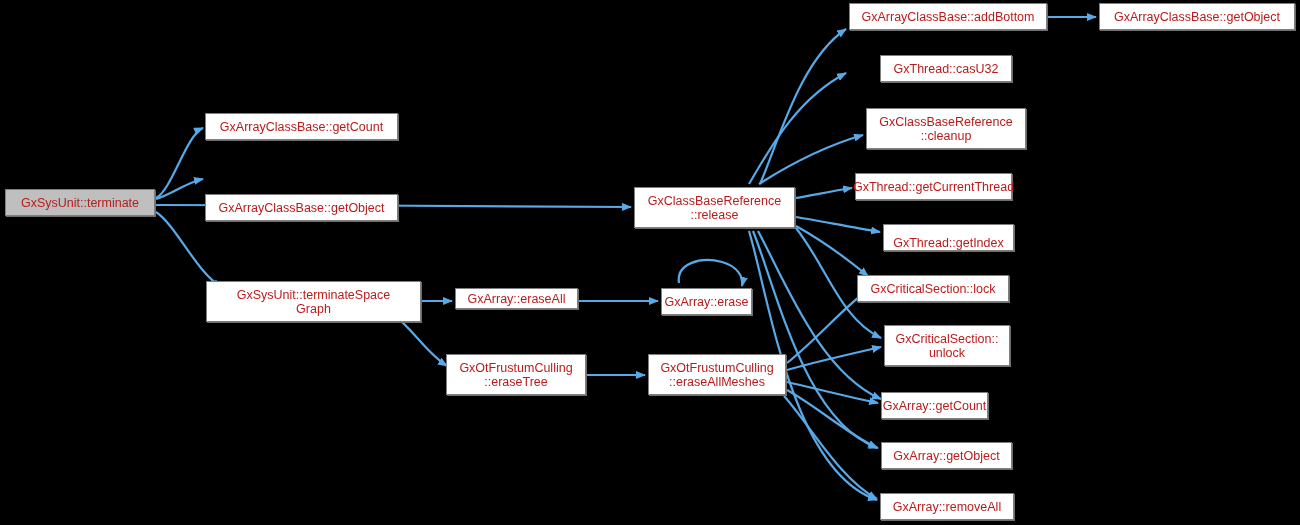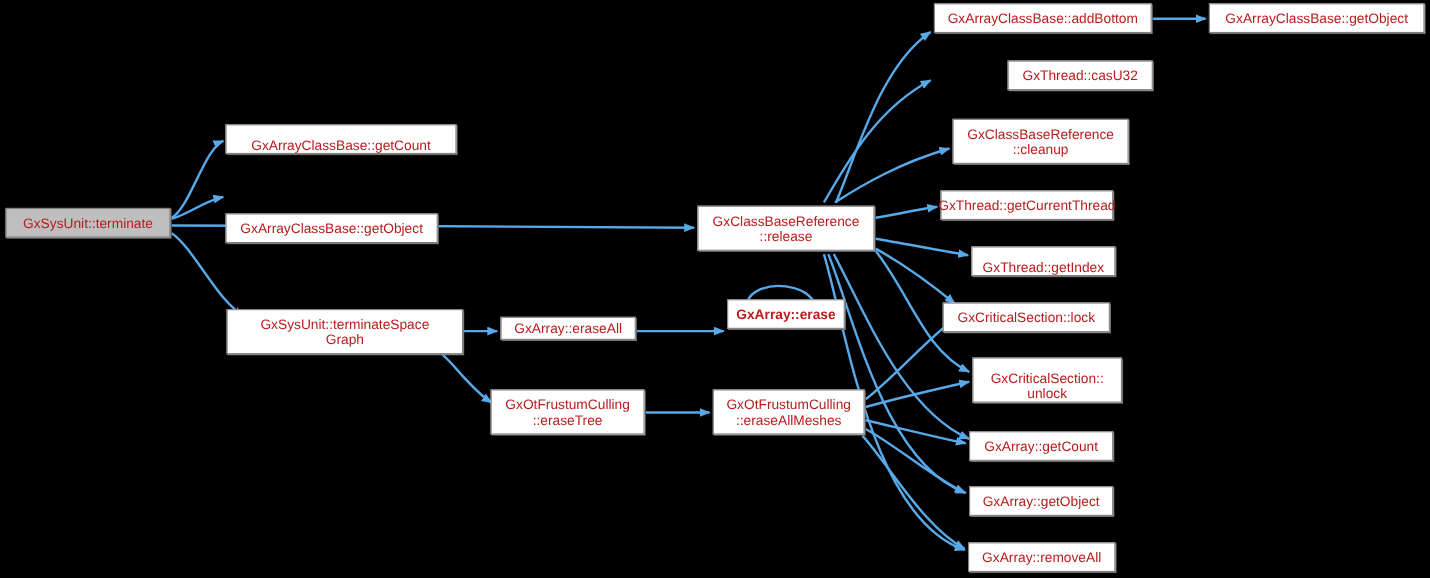--- a/index.html
+++ b/index.html
@@ -48,75 +48,75 @@
         <path d="M787,382 C817,389 849,397 878,403" fill="none" stroke="#57a9e8" stroke-width="2.2" marker-end="url(#ah)"></path>
         <path d="M787,390 C816,406 845,432 877,448" fill="none" stroke="#57a9e8" stroke-width="2.2" marker-end="url(#ah)"></path>
         <path d="M784,396 C810,425 839,478 877,499" fill="none" stroke="#57a9e8" stroke-width="2.2" marker-end="url(#ah)"></path>
         <path d="M1048,17 C1063,17 1080,17 1096,17" fill="none" stroke="#57a9e8" stroke-width="2.2" marker-end="url(#ah)"></path>
       </g>
   </svg>
   <div id="node-layer">
       <div class="node root" style="left: 5px; top: 189px; width: 150px; height: 27px;">
         <span>GxSysUnit::terminate</span>
       </div>
-      <div class="node" style="left: 205px; top: 113px; width: 210px; height: 27px; align-items: flex-end;">
+      <div class="node" style="left: 205px; top: 113px; width: 193px; height: 27px;">
         <span>GxArrayClassBase::getCount</span>
       </div>
       <div class="node" style="left: 205px; top: 164px; width: 193px; height: 27px; margin-top: 30px;">
         <span>GxArrayClassBase::getObject</span>
       </div>
       <div class="node" style="left: 206px; top: 281px; width: 215px; height: 41px;">
         <span>GxSysUnit::terminateSpace
 Graph</span>
       </div>
       <div class="node" style="left: 634px; top: 187px; width: 161px; height: 41px;">
         <span>GxClassBaseReference
 ::release</span>
       </div>
       <div class="node" style="left: 455px; top: 288px; width: 123px; height: 21px;">
         <span>GxArray::eraseAll</span>
       </div>
-      <div class="node" style="left: 661px; top: 272px; width: 107px; height: 27px; font-weight: bold;">
+      <div class="node" style="left: 661px; top: 288px; width: 91px; height: 27px;">
         <span>GxArray::erase</span>
       </div>
       <div class="node" style="left: 446px; top: 354px; width: 140px; height: 41px;">
         <span>GxOtFrustumCulling
 ::eraseTree</span>
       </div>
       <div class="node" style="left: 648px; top: 354px; width: 138px; height: 41px;">
         <span>GxOtFrustumCulling
 ::eraseAllMeshes</span>
       </div>
       <div class="node" style="left: 849px; top: 3px; width: 198px; height: 27px;">
         <span>GxArrayClassBase::addBottom</span>
       </div>
       <div class="node" style="left: 1099px; top: 3px; width: 196px; height: 27px;">
         <span>GxArrayClassBase::getObject</span>
       </div>
-      <div class="node" style="left: 880px; top: 55px; width: 132px; height: 27px; margin-left: 36px;">
+      <div class="node" style="left: 880px; top: 55px; width: 132px; height: 27px;">
         <span>GxThread::casU32</span>
       </div>
       <div class="node" style="left: 866px; top: 108px; width: 160px; height: 41px;">
         <span>GxClassBaseReference
 ::cleanup</span>
       </div>
       <div class="node" style="left: 855px; top: 173px; width: 157px; height: 27px;">
         <span>GxThread::getCurrentThread</span>
       </div>
       <div class="node" style="left: 883px; top: 224px; width: 131px; height: 27px; align-items: flex-end;">
         <span>GxThread::getIndex</span>
       </div>
       <div class="node" style="left: 857px; top: 275px; width: 152px; height: 27px;">
         <span>GxCriticalSection::lock</span>
       </div>
-      <div class="node" style="left: 884px; top: 325px; width: 136px; height: 41px; align-items: flex-end;">
+      <div class="node" style="left: 884px; top: 325px; width: 126px; height: 41px;">
         <span>GxCriticalSection::
 unlock</span>
       </div>
-      <div class="node" style="left: 881px; top: 392px; width: 131px; height: 27px;">
+      <div class="node" style="left: 881px; top: 392px; width: 107px; height: 27px;">
         <span>GxArray::getCount</span>
       </div>
       <div class="node" style="left: 881px; top: 442px; width: 131px; height: 27px;">
         <span>GxArray::getObject</span>
       </div>
       <div class="node" style="left: 880px; top: 493px; width: 134px; height: 27px;">
         <span>GxArray::removeAll</span>
       </div>
     </div>
 </div>

